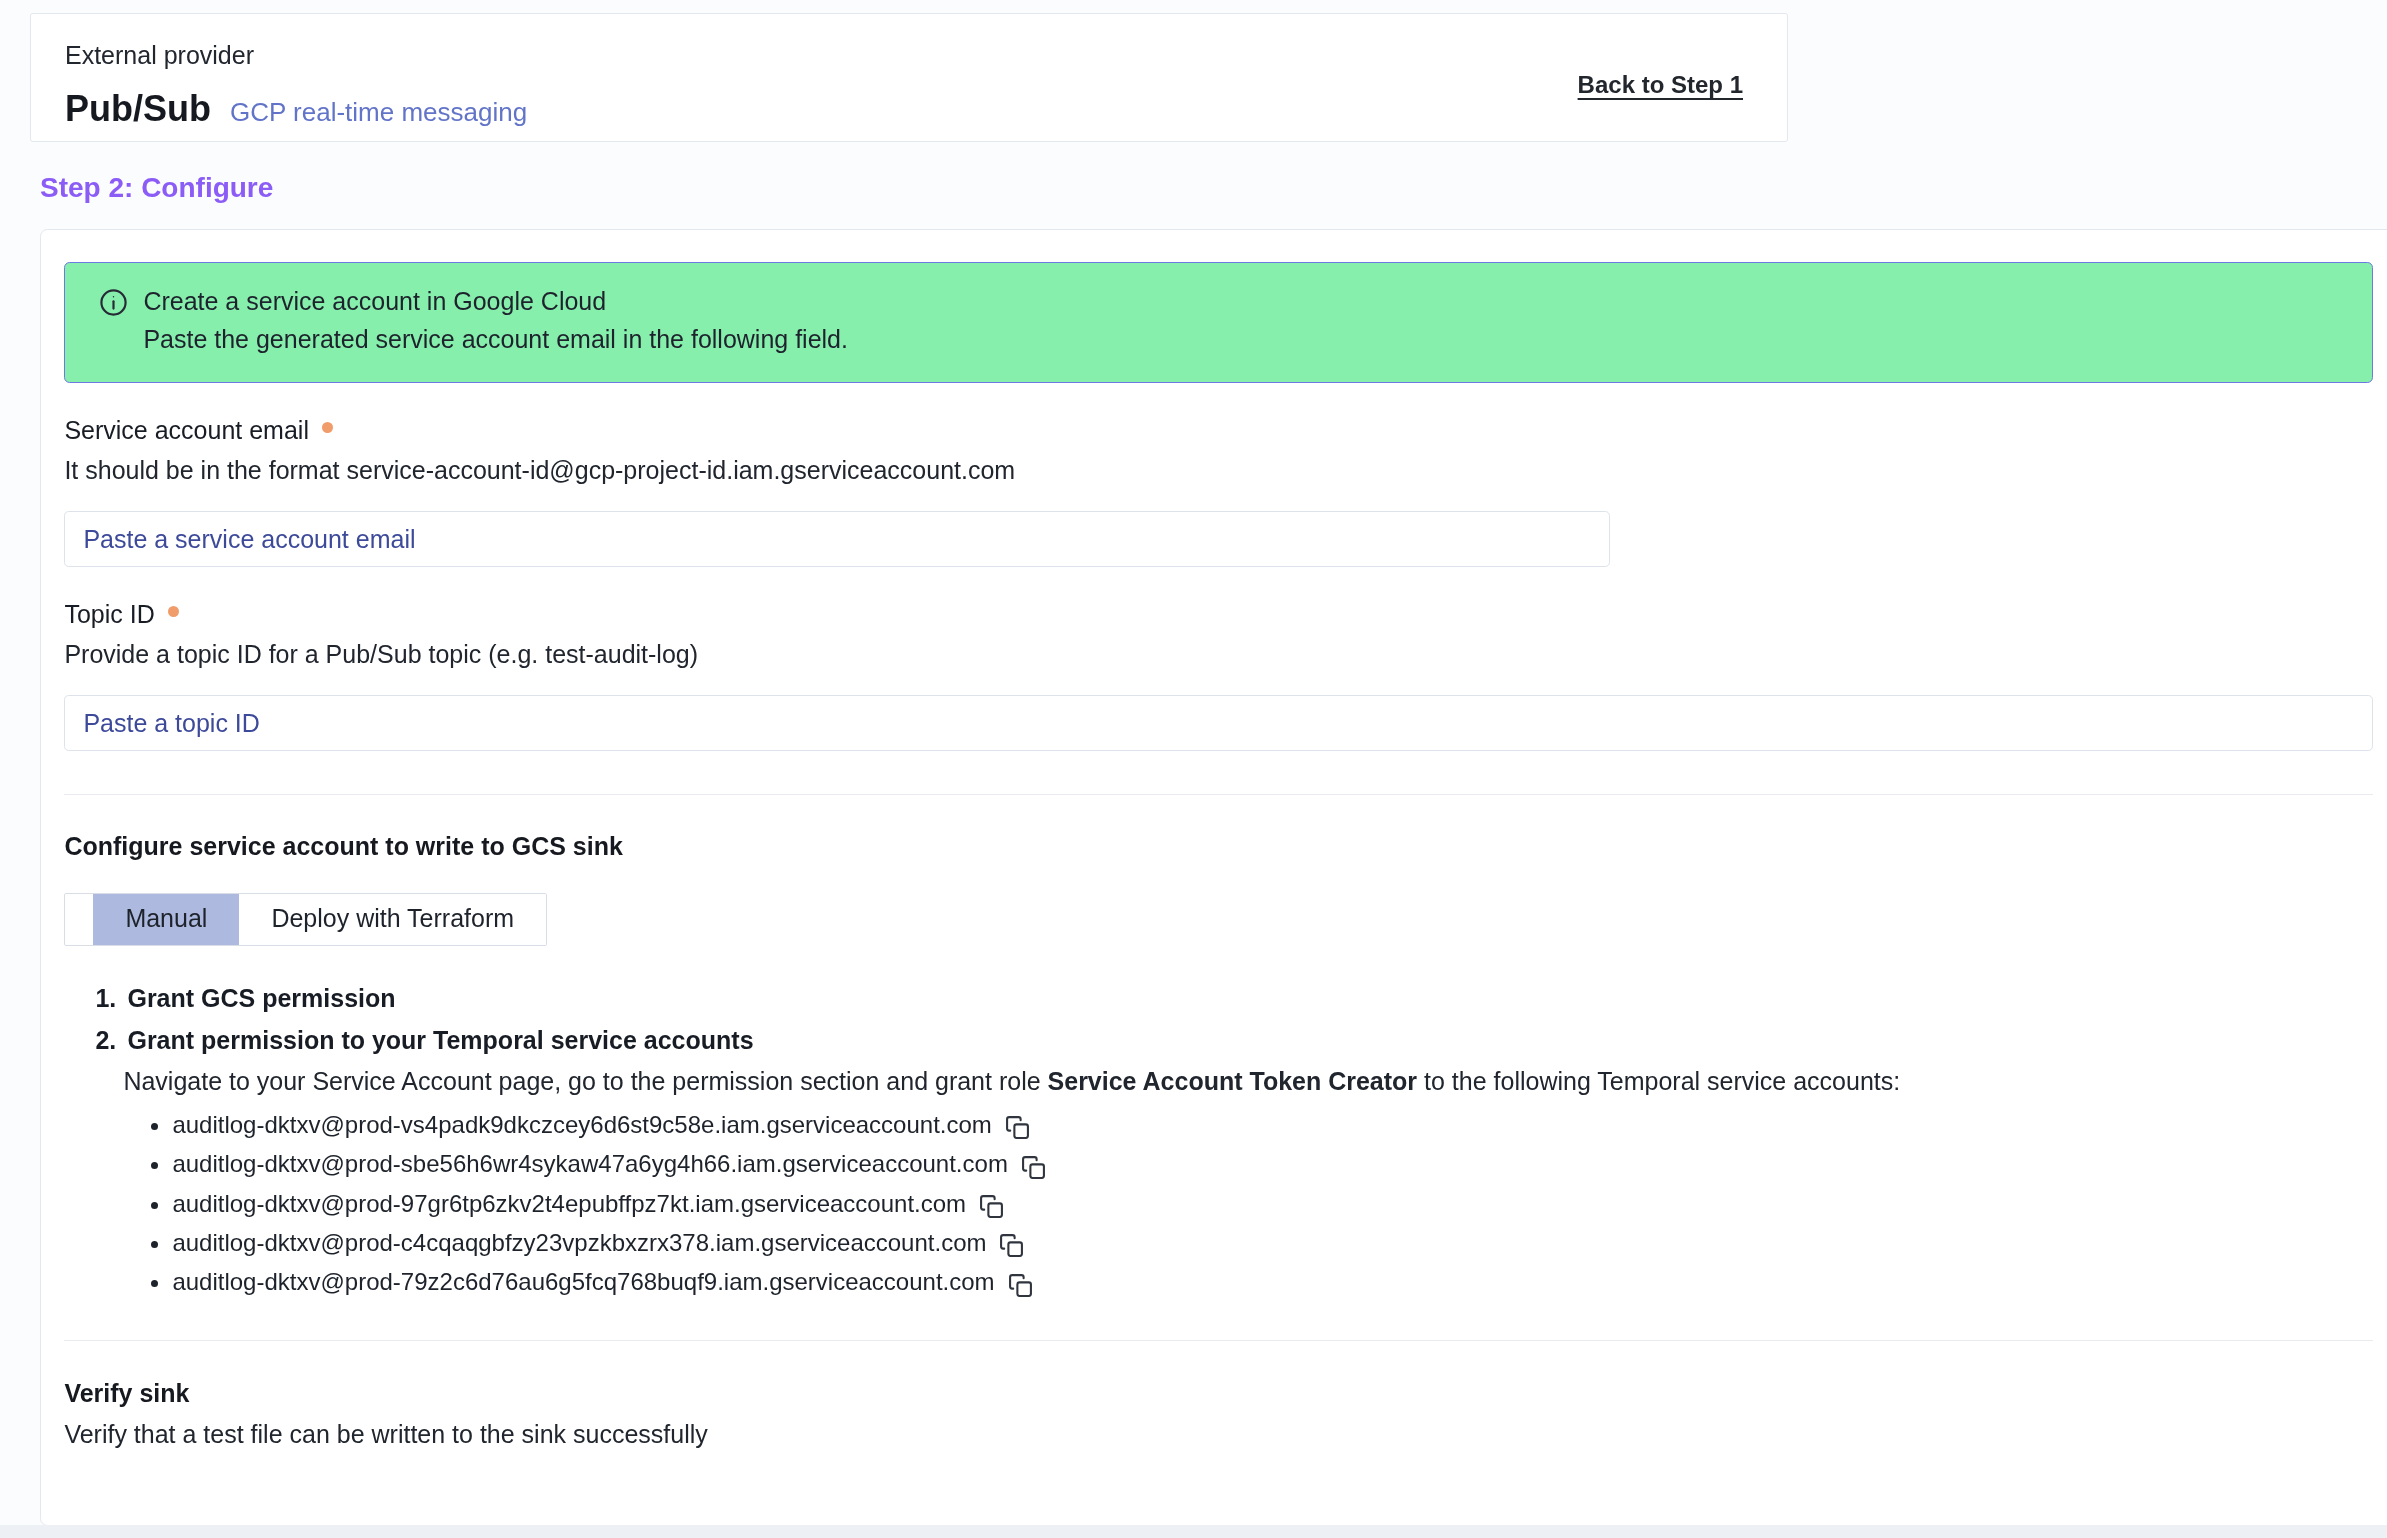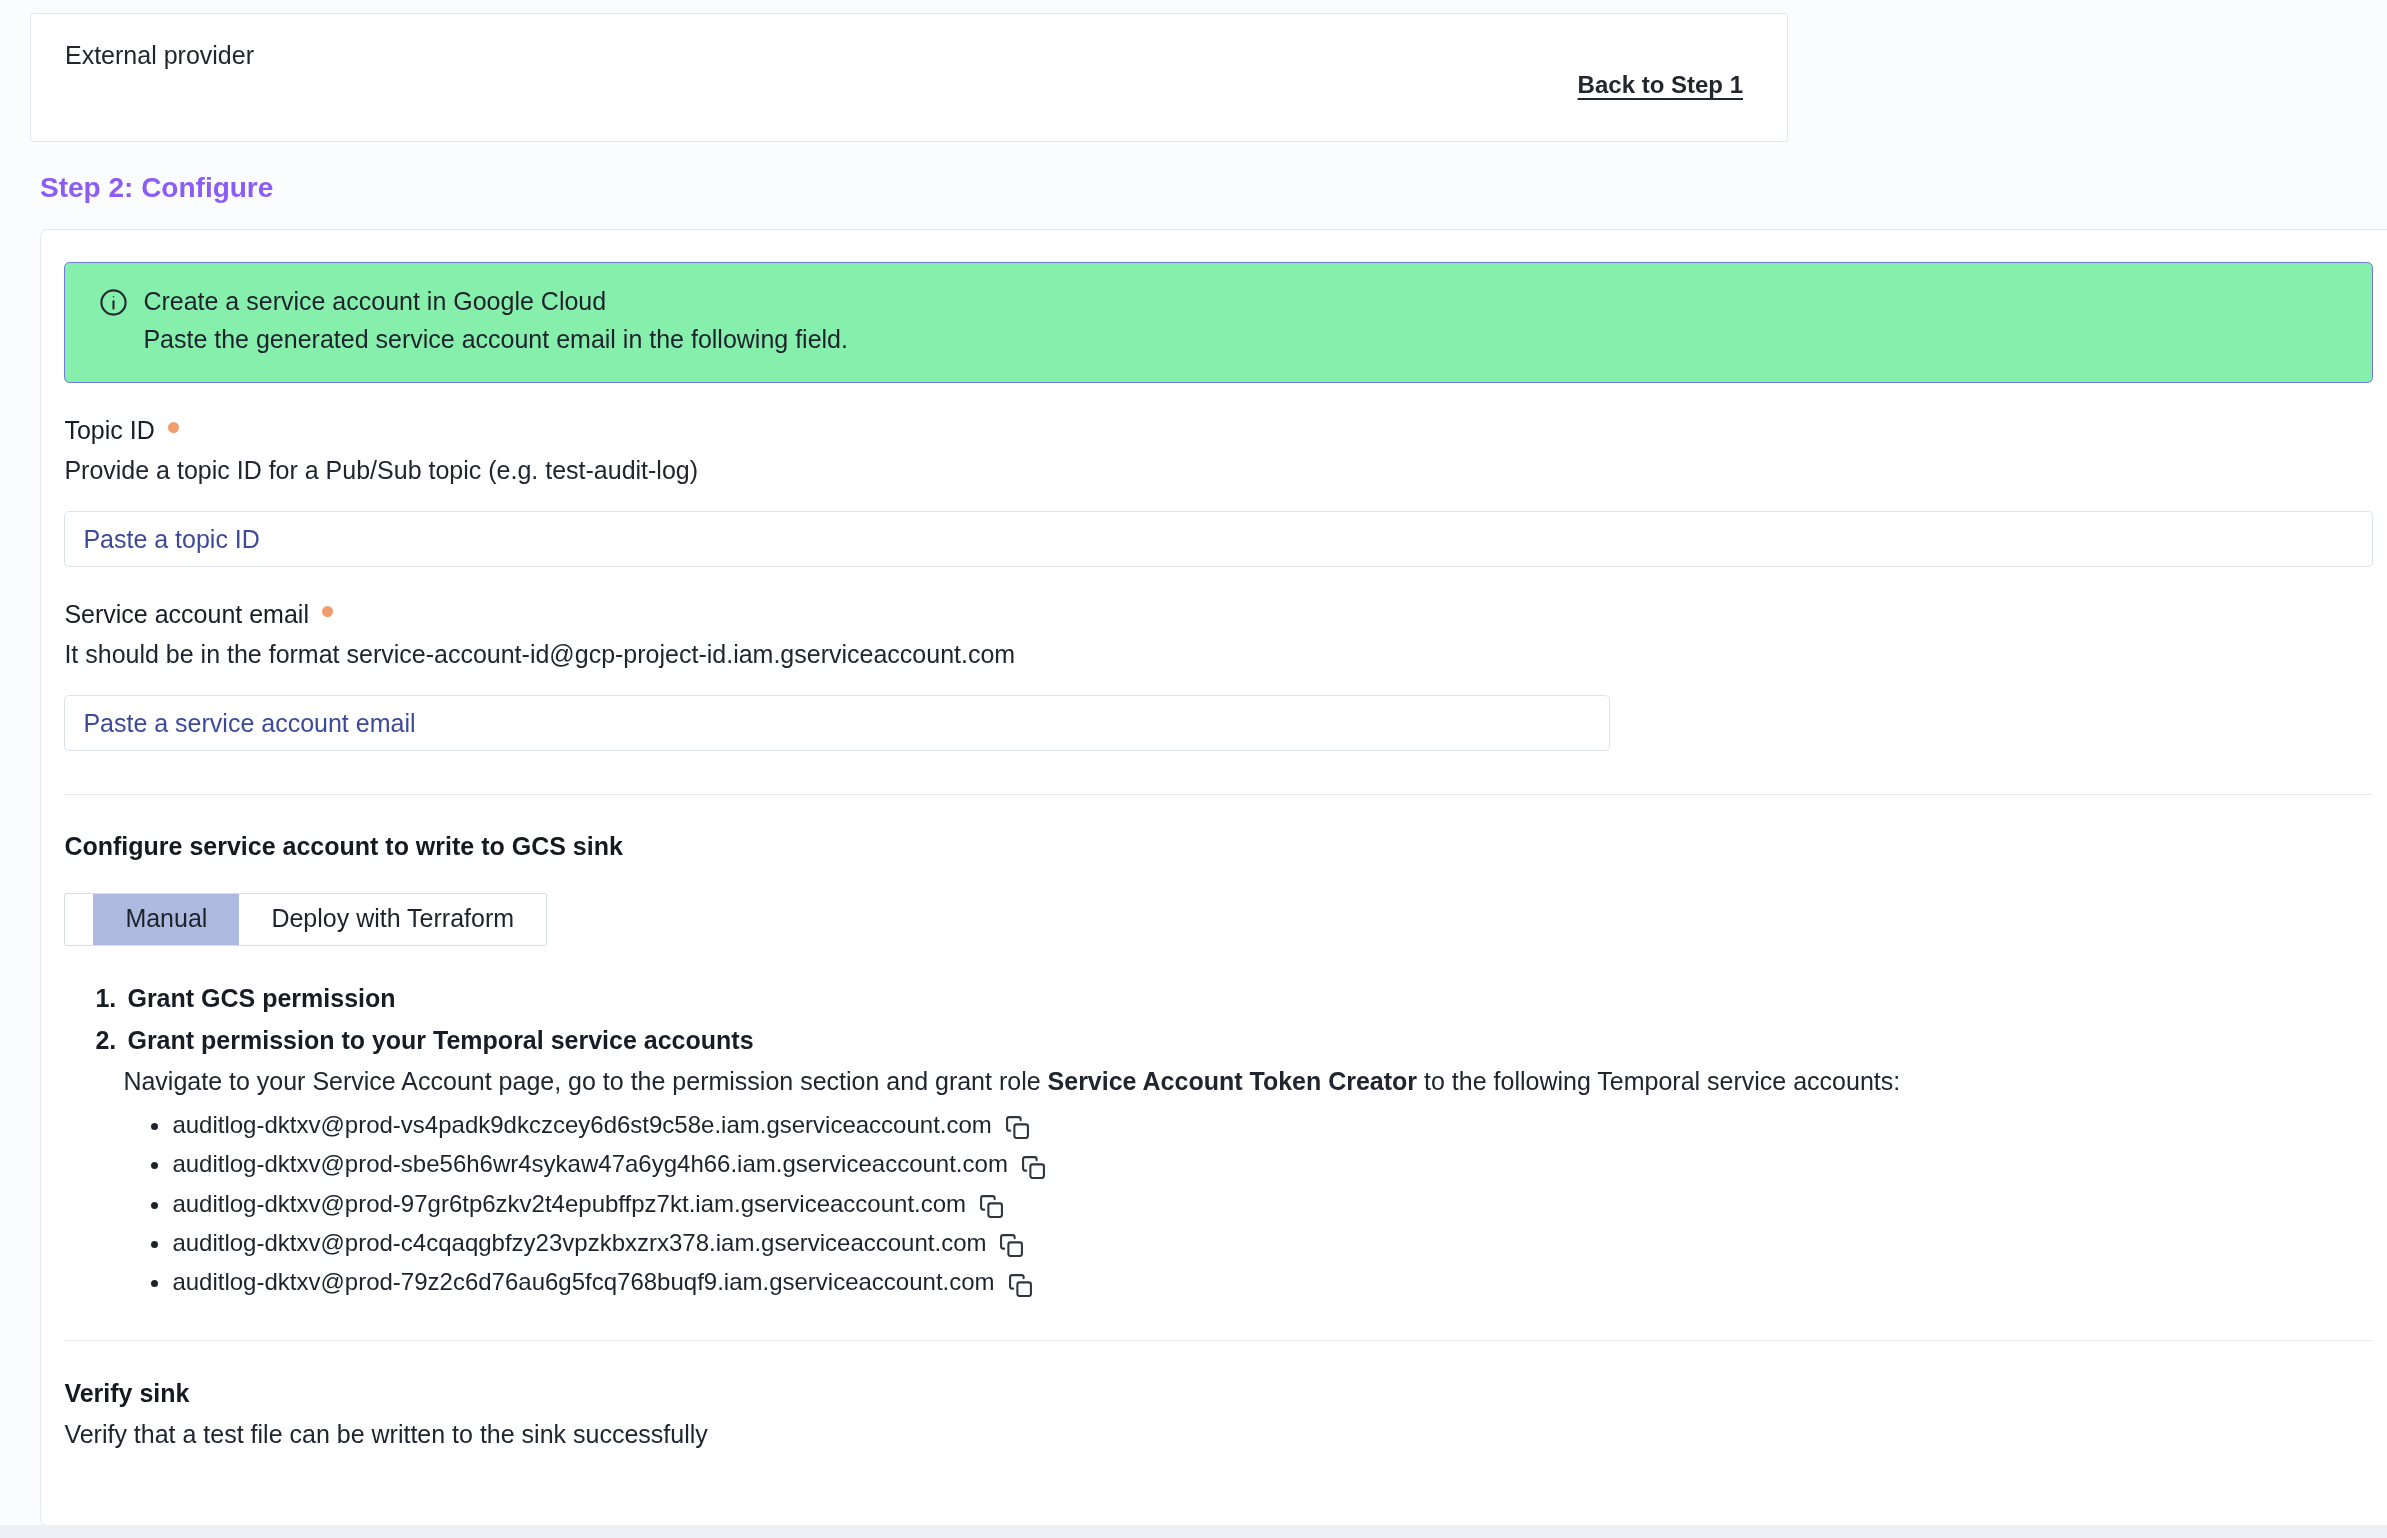--- a/index.html
+++ b/index.html
@@ -97,20 +97,24 @@
   .verify-helper { margin-top:9.4px; font-size:25px; color:#20252e; }
 
   .bottom-strip { position:absolute; left:0; bottom:0; width:100%; height:13px; background:#edf0f4; }
 </style>
 </head>
 <body>
 
 <div class="header-card">
   <div>
     <div class="provider-eyebrow">External provider</div>
+    <div class="provider-name-row">
+      <span class="provider-name">Pub/Sub</span>
+      <span class="provider-tagline">GCP real-time messaging</span>
+    </div>
   </div>
   <a class="back-link">Back to Step 1</a>
 </div>
 
 <div class="step-title">Step 2: Configure</div>
 
 <div class="main-card">
 
   
   <div class="info-box">
@@ -121,35 +125,35 @@
         <circle cx="12" cy="7.3" r="0.6" fill="#262b36" stroke="none"></circle>
       </svg>
       <span>Create a service account in Google Cloud</span>
     </div>
     <div class="info-line2">Paste the generated service account email in the following field.</div>
   </div>
 
   
   <div class="field">
     <div class="field-label-row">
+      <span class="field-label">Service account email</span>
+      <span class="required-dot"></span>
+    </div>
+    <div class="field-helper">It should be in the format service-account-id@gcp-project-id.iam.gserviceaccount.com</div>
+    <input class="text-input input-sa" type="text" placeholder="Paste a service account email" style="">
+  </div>
+
+  
+  <div class="field">
+    <div class="field-label-row">
       <span class="field-label">Topic ID</span>
       <span class="required-dot"></span>
     </div>
     <div class="field-helper">Provide a topic ID for a Pub/Sub topic (e.g. test-audit-log)</div>
     <input class="text-input input-topic" type="text" placeholder="Paste a topic ID" style="">
-  </div>
-
-  
-  <div class="field">
-    <div class="field-label-row">
-      <span class="field-label">Service account email</span>
-      <span class="required-dot"></span>
-    </div>
-    <div class="field-helper">It should be in the format service-account-id@gcp-project-id.iam.gserviceaccount.com</div>
-    <input class="text-input input-sa" type="text" placeholder="Paste a service account email" style="">
   </div>
 
   <div class="divider"></div>
 
   
   <div class="section-heading">Configure service account to write to GCS sink</div>
 
   <div class="tabs">
     <div class="tab selected">Manual</div>
     <div class="tab">Deploy with Terraform</div>

